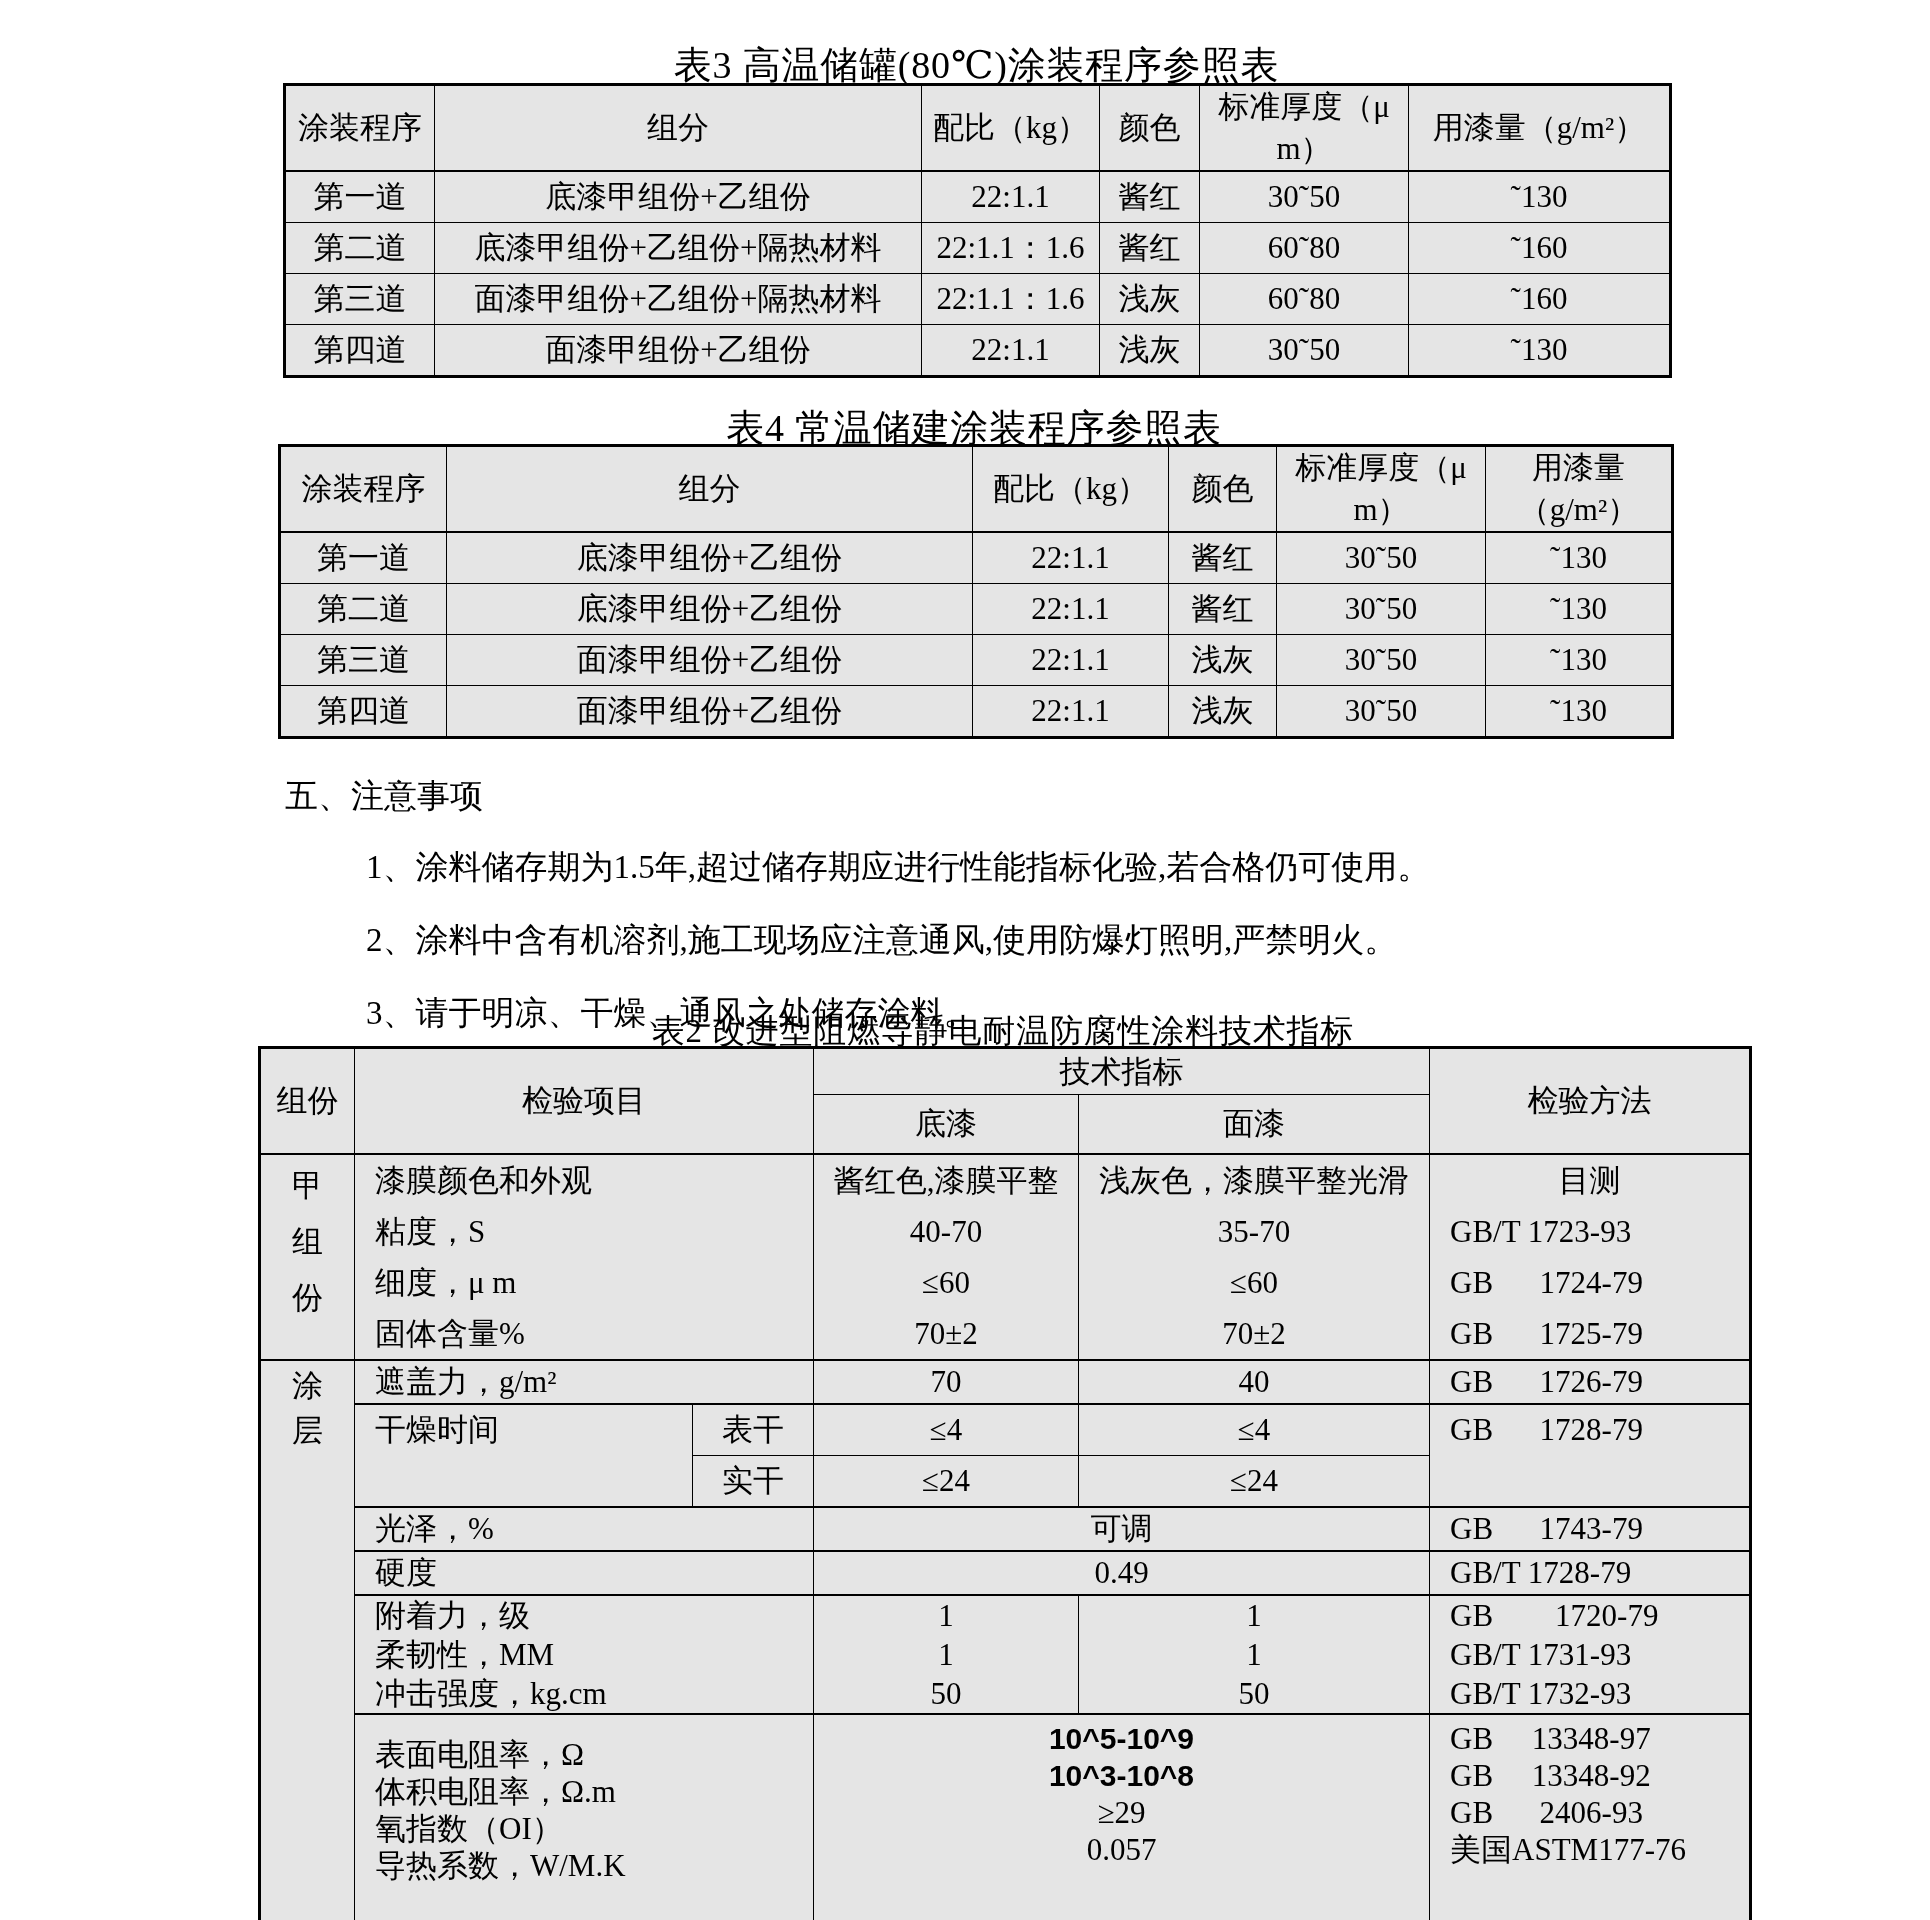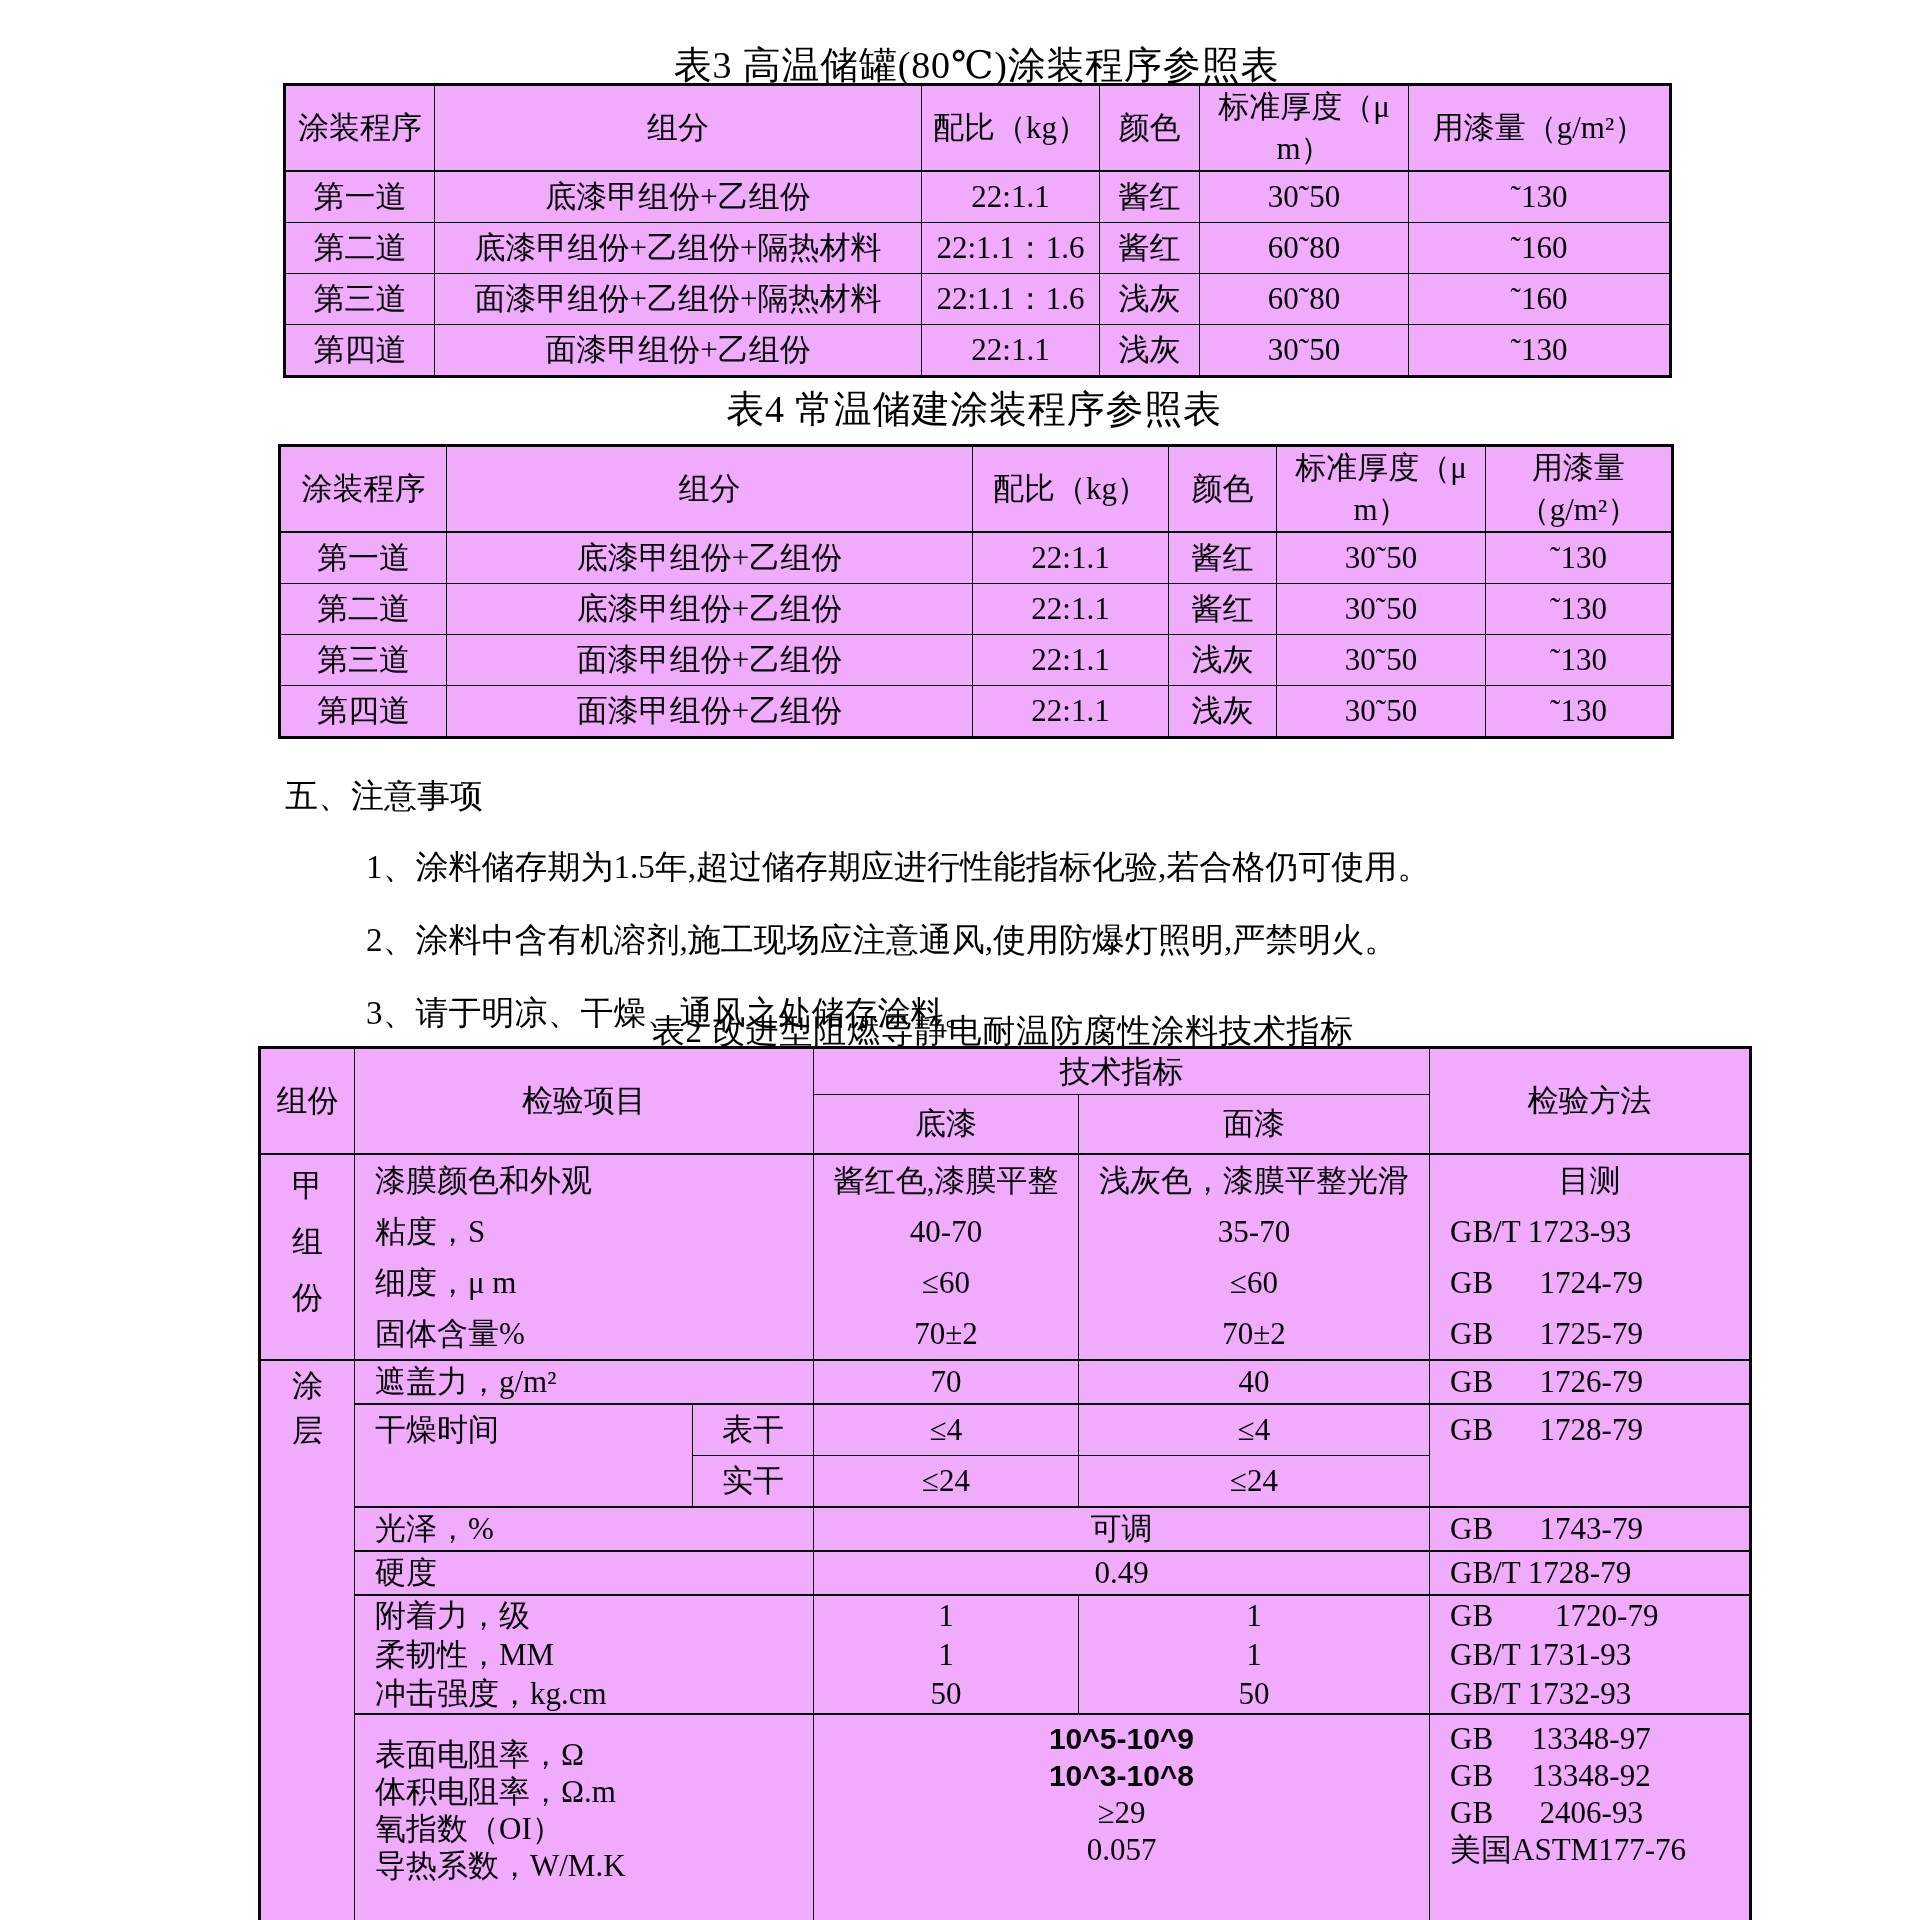--- a/index.html
+++ b/index.html
@@ -1,19 +1,19 @@
 <!DOCTYPE html>
 <html style="font-size:12.5px"><head>
 <meta charset="utf-8">
 <style>
   html,body{margin:0;padding:0;background:#ffffff;}
   .page{position:relative;width:1930px;height:1920px;background:#fff;
         font-family:"Liberation Serif","DejaVu Serif",serif;color:#000;overflow:hidden;}
   .ttl{position:absolute;text-align:center;font-size:38px;letter-spacing:0.8px;white-space:nowrap;}
-  table{border-collapse:collapse;table-layout:fixed;position:absolute;background:#f0abfc;}
+  table{border-collapse:collapse;table-layout:fixed;position:absolute;background:#e5e5e5;}
   td,th{border:1.6px solid #000;font-weight:normal;font-size:31px;text-align:center;
         padding:0;overflow:hidden;vertical-align:middle;}
   #t3,#t4{border:3.1px solid #000;}
   #t2{border:3.1px solid #000;}
   .hrow td{height:51px;}
   .bt3 td{border-top:2.3px solid #000;}
   tr.bt3 > td{border-top:2.3px solid #000;}
   .r66 td{height:50px;}
   .h4hdr td{height:82px;}
   .pre{white-space:pre-line;}
@@ -87,21 +87,21 @@
       <td>第四道</td>
       <td>面漆甲组份+乙组份</td>
       <td>22:1.1</td>
       <td>浅灰</td>
       <td>30˜50</td>
       <td>˜130</td>
     </tr>
   </tbody>
     </table>
 
-  <div class="ttl" style="left:278px;top:384px;width:1392px;">表4    常温储建涂装程序参照表</div>
+  <div class="ttl" style="left:278px;top:403px;width:1392px;">表4    常温储建涂装程序参照表</div>
 
   <table id="t4" style="left:278px;top:444px;width:1392px;">
     <colgroup>
         <col style="width:167px">
         <col style="width:526px">
         <col style="width:196px">
         <col style="width:108px">
         <col style="width:209px">
         <col style="width:187px">
       </colgroup>

